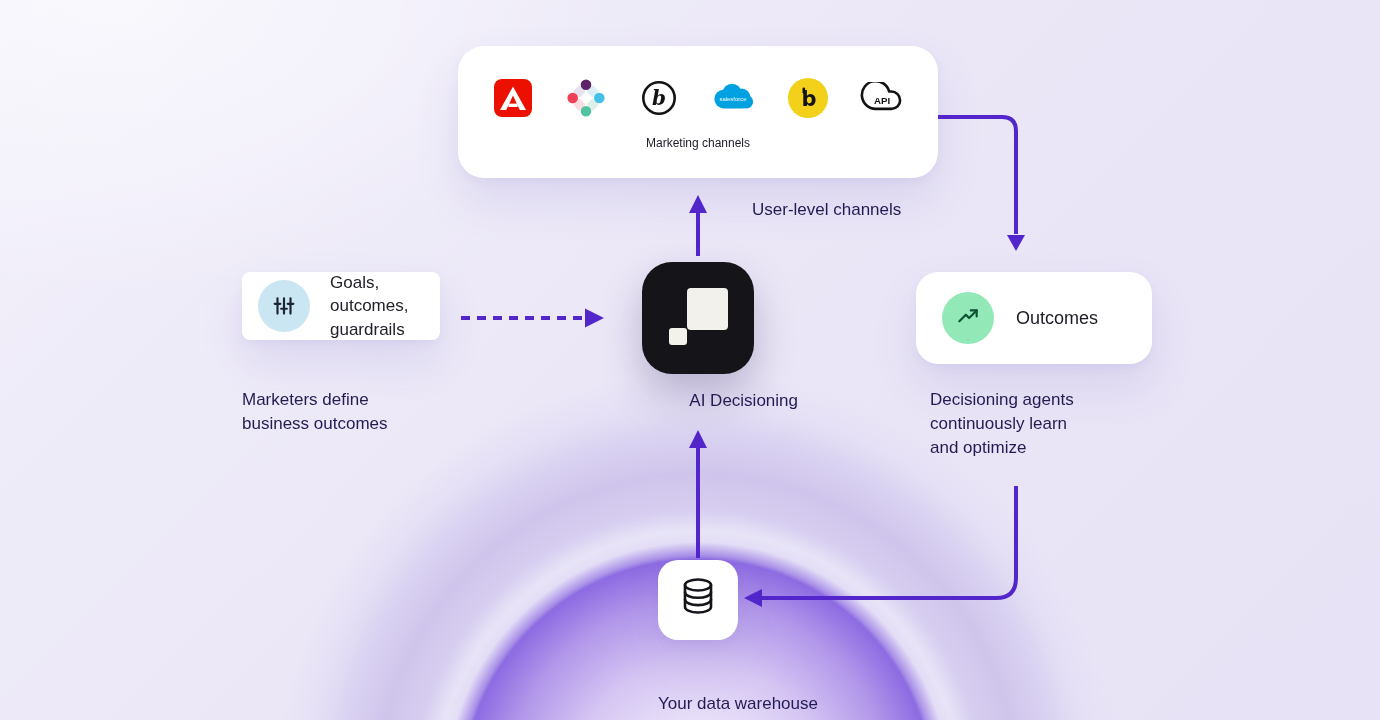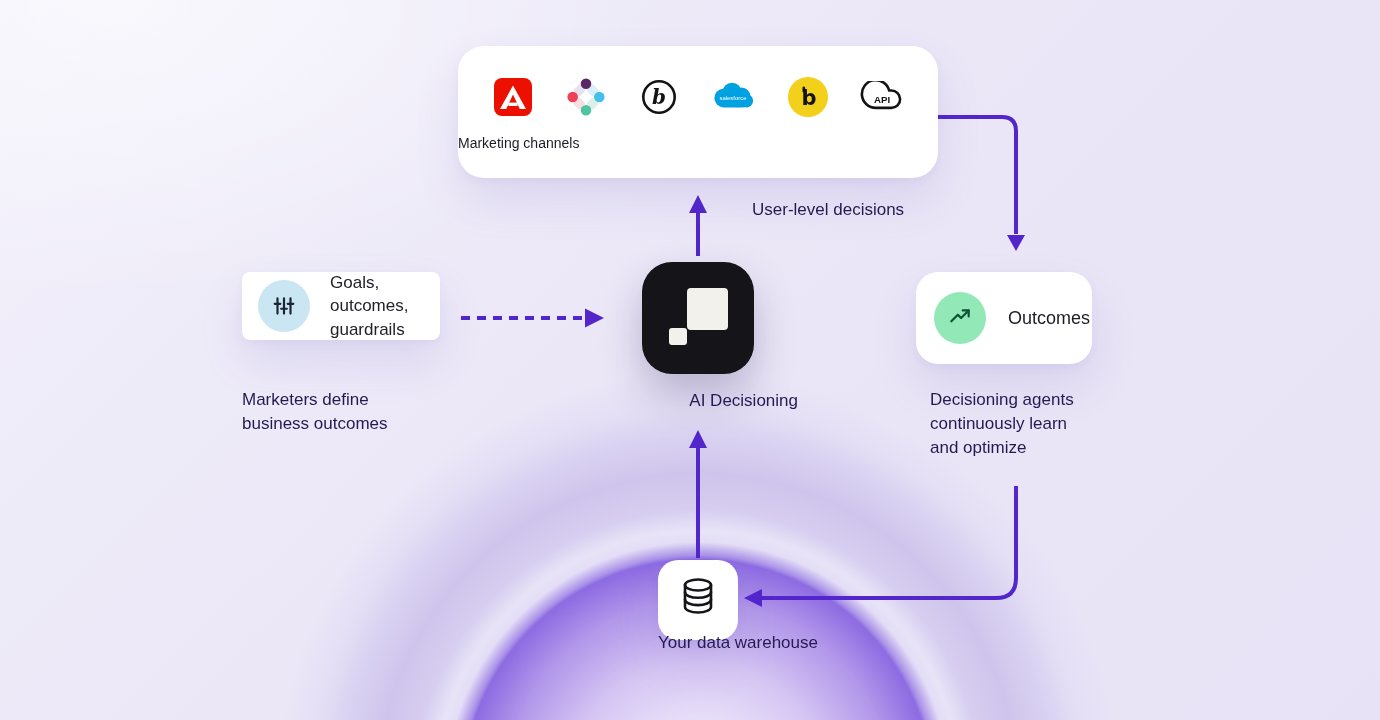--- a/index.html
+++ b/index.html
@@ -9,37 +9,37 @@
   .bg-rings{position:absolute;left:258px;top:355px;width:880px;height:880px;border-radius:50%;
     background:radial-gradient(closest-side,
       #eee8fb 0%,#e6ddf8 18%,#d5c5f3 30%,#b297ea 44%,#8d6be2 53.5%,
       #ab93e8 54.5%,#e3ddf6 57.5%,#e8e4f7 60%,#d6cdf0 65%,#cfc5ec 73%,
       #d9d1f1 81%,#e4dff5 88%,rgba(234,230,247,0) 96%);}
   .arrows{position:absolute;left:0;top:0;}
   .card{position:absolute;background:#fff;border-radius:22px;
     box-shadow:0 22px 45px rgba(90,70,180,.12),0 4px 10px rgba(90,70,180,.05);}
   .channels{left:458px;top:46px;width:480px;height:132px;border-radius:26px;display:flex;flex-direction:column;justify-content:center;}
   .logo-row{display:flex;justify-content:space-between;align-items:center;padding:0 36px;margin-top:2px;}
-  .channels-label{margin-top:16px;font-size:14px;color:#1d1c24;}
+  .channels-label{text-align:center;margin-top:16px;font-size:12px;color:#1d1c24;}
   .goals{left:242px;top:272px;width:198px;height:68px;display:flex;align-items:center;padding-left:16px;box-sizing:border-box;border-radius:8px;}
-  .outcomes{left:916px;top:272px;width:176px;height:92px;display:flex;align-items:center;padding-left:18px;box-sizing:border-box;}
+  .outcomes{left:916px;top:272px;width:236px;height:92px;display:flex;align-items:center;padding-left:26px;box-sizing:border-box;}
   .icon-circle{width:52px;height:52px;border-radius:50%;display:flex;align-items:center;justify-content:center;flex:none;}
   .blue-circle{background:#c9e6f2;}
   .green-circle{background:#92e9b7;}
   .goals-text{margin-left:20px;font-size:17px;line-height:23.5px;color:#23222b;}
   .outcomes-label{margin-left:22px;font-size:18px;color:#1d1c24;}
   .ai-logo{position:absolute;left:642px;top:262px;width:112px;height:112px;border-radius:30px;background:#141419;
     box-shadow:0 20px 40px rgba(40,25,90,.25);}
   .ai-sq-big{position:absolute;left:45px;top:26px;width:41px;height:42px;border-radius:4px;background:#f2f1ec;}
   .ai-sq-small{position:absolute;left:27px;top:66px;width:18px;height:17px;border-radius:3px;background:#f2f1ec;}
   .warehouse{left:658px;top:560px;width:80px;height:80px;border-radius:20px;display:flex;align-items:center;justify-content:center;}
   .caption{position:absolute;font-size:17px;line-height:24px;color:#241b52;}
   .caption.center{text-align:right;}
   .ai-label{left:598px;top:389px;width:200px;}
-  .wh-label{left:578px;top:631px;width:240px;}
+  .wh-label{left:578px;top:692px;width:240px;}
   .user-level{left:752px;top:198px;}
   .marketers{left:242px;top:388px;}
   .agents{left:930px;top:388px;}
   .logo{display:flex;align-items:center;justify-content:center;}
 </style>
 </head>
 <body>
 
 <div class="stage">
   <div class="bg-light"></div>
@@ -160,21 +160,21 @@
       <svg width="40" height="46" viewBox="0 0 40 44" fill="none" stroke="#141419" stroke-width="2.6" stroke-linecap="round">
         <ellipse cx="20" cy="9" rx="13" ry="5.5"></ellipse>
         <path d="M7,9 V31 a13,5.5 0 0 0 26,0 V9"></path>
         <path d="M7,16.3 a13,5.5 0 0 0 26,0"></path>
         <path d="M7,23.6 a13,5.5 0 0 0 26,0"></path>
       </svg>
     </span>
   </div>
   <div class="caption center wh-label">Your data warehouse</div>
 
-  <div class="caption user-level">User-level decisions</div>
+  <div class="caption user-level">User-level channels</div>
   <div class="caption agents">
     <div>Decisioning agents</div>
     <div>continuously learn</div>
     <div>and optimize</div>
   </div>
   <div class="caption marketers">
     <div>Marketers define</div>
     <div>business outcomes</div>
   </div>
 </div>

